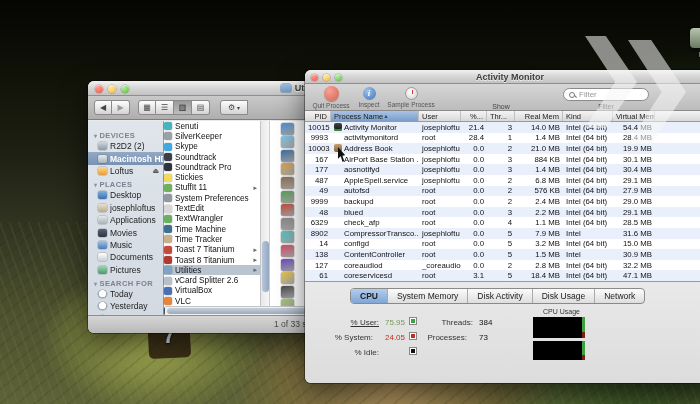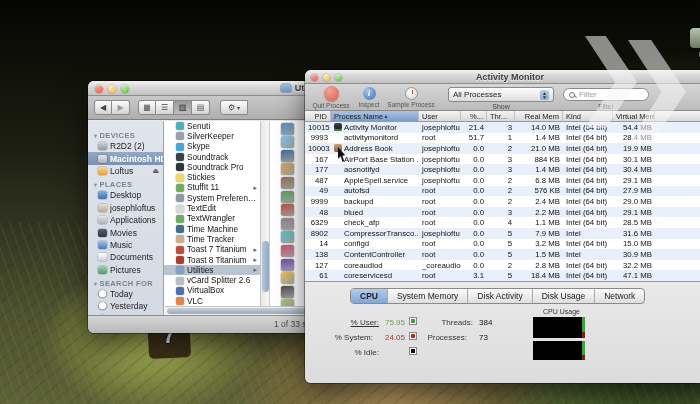--- a/index.html
+++ b/index.html
@@ -68,21 +68,21 @@
   .sb-lb { white-space:nowrap; overflow:hidden; }
   .eject { position:absolute; right:4px; font-size:7px; color:#555; }
   .ic-computer{background:linear-gradient(#cfd6dd,#8e99a5);} .ic-hard-drive{background:linear-gradient(#e8eaee,#aab2bc);}
   .ic-external-drive{background:linear-gradient(#ffd98a,#e89b3a);} .ic-desktop{background:linear-gradient(#7fb2e0,#3e6ea8);}
   .ic-home{background:linear-gradient(#e8e0d0,#b9a98a);} .ic-applications{background:linear-gradient(#e6e8ea,#a8b0b8);}
   .ic-movies{background:linear-gradient(#5a6274,#2e3442);} .ic-music{background:linear-gradient(#9fc4ea,#4a7ab8);}
   .ic-documents{background:linear-gradient(#ffffff,#c8cdd4);} .ic-pictures{background:linear-gradient(#9fd4b0,#4a9a6a);}
   .ic-clock{background:radial-gradient(circle at 50% 45%,#fff 55%,#9aa2ac 60%); border-radius:50%;}
 
   .f-col1 { position:absolute; left:76px; top:0; width:96px; height:100%; background:#fff; }
-  .f-li { display:flex; align-items:center; gap:3px; height:10.3px; padding-left:12px; font-size:8.2px; color:#111; position:relative; white-space:nowrap; }
+  .f-li { display:flex; align-items:center; gap:3px; height:10.3px; padding-left:0; font-size:8.2px; color:#111; position:relative; white-space:nowrap; }
   .f-li.sel { background:#b9c4d1; }
   .f-li .ap-ic { width:8px; height:8px; border-radius:2px; flex:none; box-shadow:0 0 0 .5px rgba(0,0,0,.2); }
   .f-li .chev { position:absolute; right:3px; font-size:7px; color:#666; }
   .f-li .lb { overflow:hidden; text-overflow:ellipsis; }
   .vscroll1 { position:absolute; left:172px; top:0; width:9px; height:100%; background:linear-gradient(90deg,#e8e8e8,#f6f6f6); border-left:1px solid #c4c4c4; }
   .vscroll1 .thumb { position:absolute; left:1px; top:62%; width:7px; height:26%; border-radius:4px; background:linear-gradient(90deg,#b9c6d8,#93a7c2); }
   .f-col2 { position:absolute; left:181px; top:0; right:0; height:100%; background:#fff; border-left:1px solid #ccc; }
   .strip-ic { width:13px; height:12px; border-radius:2px; margin:1.6px 0 0 11px; box-shadow:0 0 0 .5px rgba(0,0,0,.25); }
 
   .f-hscroll { position:absolute; left:77px; right:0; bottom:18px; height:9px; background:#f1f1f1; border-top:1px solid #c4c4c4; }
@@ -406,24 +406,20 @@
       <div>Quit Process</div>
     </div>
     <div class="tool" style="left:50px; top:3px; width:28px;">
       <div class="big circle-info">i</div>
       <div>Inspect</div>
     </div>
     <div class="tool" style="left:80px; top:3px; width:52px;">
       <div class="big circle-clock"></div>
       <div>Sample Process</div>
     </div>
-    <div class="popup" style="left:143px; top:3px; width:106px;">
-      <span>All Processes</span>
-      <span class="arrows">▲<br>▼</span>
-    </div>
     <div class="sublabel" style="left:143px; top:19px; width:106px;">Show</div>
     <div class="searchfield" style="left:258px; top:4px; width:86px; height:13px; border-radius:7px;">
       <span class="lens"></span>
       <span class="ph">Filter</span>
     </div>
     <div class="sublabel" style="left:258px; top:19px; width:86px;">Filter</div>
   </div>
 
   <div class="am-header">
       <div class="hc r">PID</div>
@@ -452,21 +448,21 @@
         <div class="c">Intel (64 bit)</div>
         <div class="c r">54.4 MB</div>
       </div>
       <div class="am-row">
         <div class="c r">9993</div>
         <div class="c name">
           <span class="pic none"></span>
           <span>activitymonitord</span>
         </div>
         <div class="c">root</div>
-        <div class="c r">51.7</div>
+        <div class="c r">28.4</div>
         <div class="c r">1</div>
         <div class="c r">1.4 MB</div>
         <div class="c">Intel (64 bit)</div>
         <div class="c r">28.4 MB</div>
       </div>
       <div class="am-row">
         <div class="c r">10003</div>
         <div class="c name">
           <span class="pic pic-address-book"></span>
           <span>Address Book</span>

